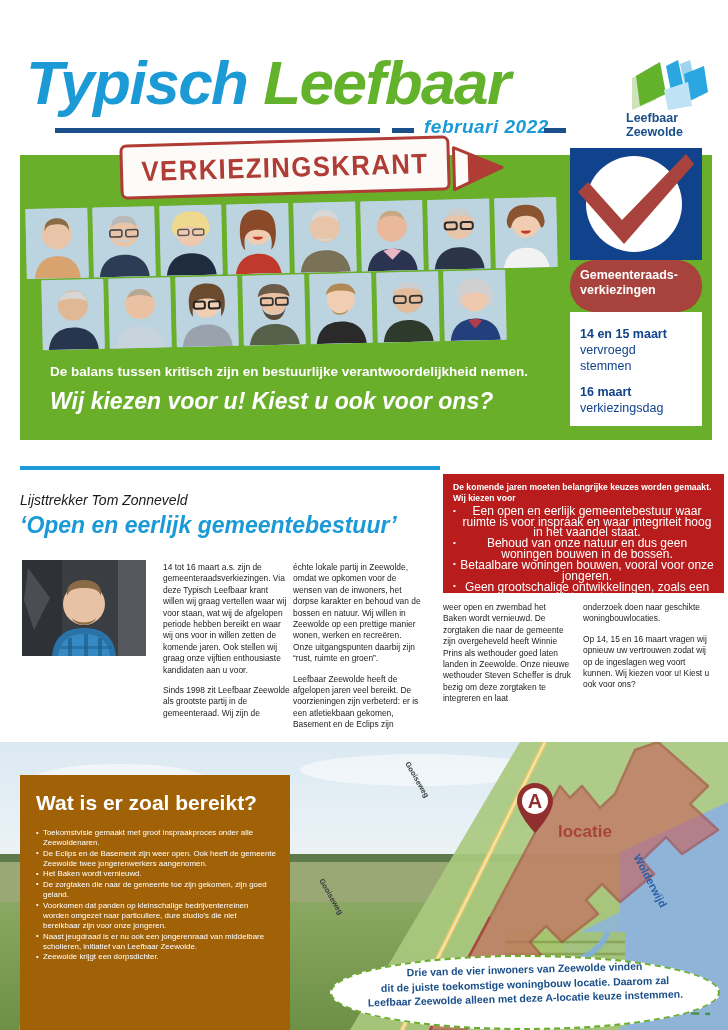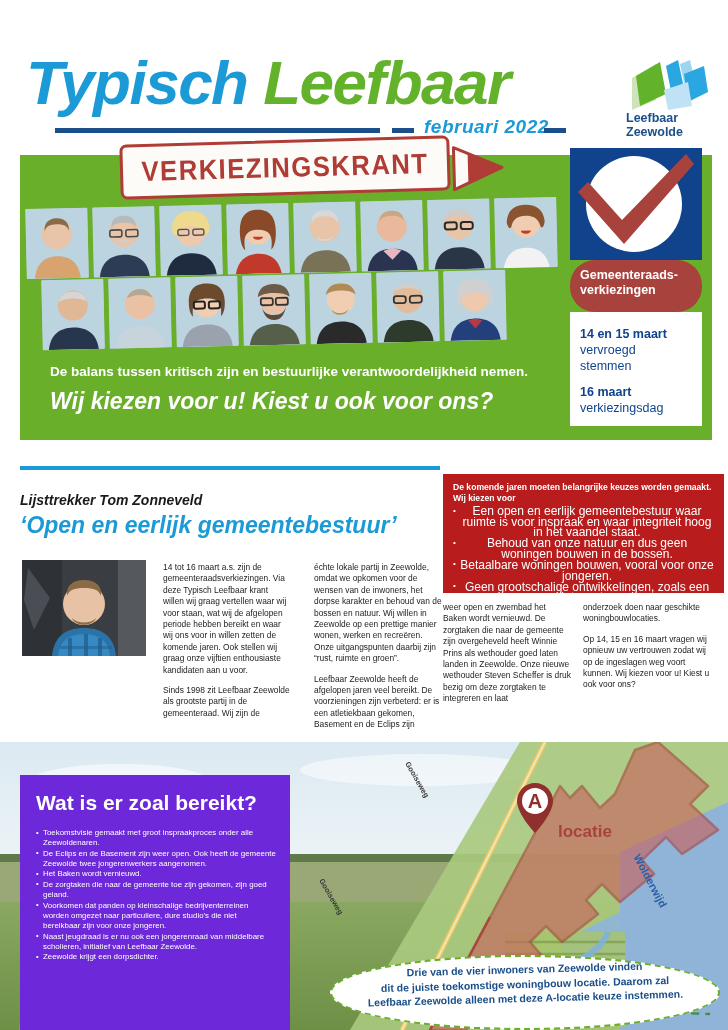--- a/index.html
+++ b/index.html
@@ -95,21 +95,21 @@
   }
   .side-body { width:132px; background:#fff; padding:14px 10px 10px 10px; }
   .sb-strong { font-size:12.5px; font-weight:700; color:#10438c; line-height:16px; }
   .sb-light { font-size:12.5px; font-weight:400; color:#10438c; line-height:16px; }
   .sb-gap { height:10px; }
 
   
   .rule-blue { position:absolute; left:20px; top:466px; width:420px; height:4px; background:#1b9ad6; }
   .kicker {
     position:absolute; left:20px; top:492px;
-    font-size:14px; font-weight:700; font-style:italic; color:#1a1a1a;
+    font-size:14px; font-weight:400; font-style:italic; color:#1a1a1a;
   }
   .headline {
     position:absolute; left:20px; top:512px;
     font-size:23px; font-weight:800; font-style:italic; color:#1b9ad6;
     white-space:nowrap;
   }
 
   .portrait {
     position:absolute; left:22px; top:560px; width:124px; height:96px;
     background:#3a3d42; overflow:hidden;
@@ -127,30 +127,30 @@
     margin-bottom:.5px;
     text-align:center;
   }
   .bb-list li:before {
     content:"•"; position:absolute; left:0; top:-0.5px; font-size:8px;
   }
 
   .col { position:absolute; font-size:8.4px; line-height:11.4px; color:#222; }
   .col p { margin-bottom:9px; }
   .c1 { left:163px; top:562px; width:128px; }
-  .c2 { left:314px; top:562px; width:128px; }
+  .c2 { left:293px; top:562px; width:128px; }
   .c3 { left:443px; top:602px; width:128px; }
   .c4 { left:583px; top:602px; width:128px; }
 
   
   .bottom { position:absolute; left:0; top:742px; width:728px; height:288px; overflow:hidden; }
   .bottom-photo { position:absolute; left:0; top:0; width:728px; height:288px; }
   .blue-panel {
     position:absolute; left:20px; top:33px; width:270px; height:255px;
-    background:#6d28d9; color:#fff; padding:16px 14px 0 16px;
+    background:#a16207; color:#fff; padding:16px 14px 0 16px;
   }
   .bp-title { font-size:21px; font-weight:800; line-height:24px; margin-bottom:13px; }
   .bp-list { list-style:none; }
   .bp-list li {
     font-size:7.9px; line-height:10.2px; padding-left:7px; position:relative; margin-bottom:.3px;
   }
   .bp-list li:before { content:"•"; position:absolute; left:0; top:-0.5px; font-size:7.5px; }
 
   .map-wrap { position:absolute; left:290px; top:0px; width:438px; height:288px; overflow:hidden; }
   .map-label-locatie {

